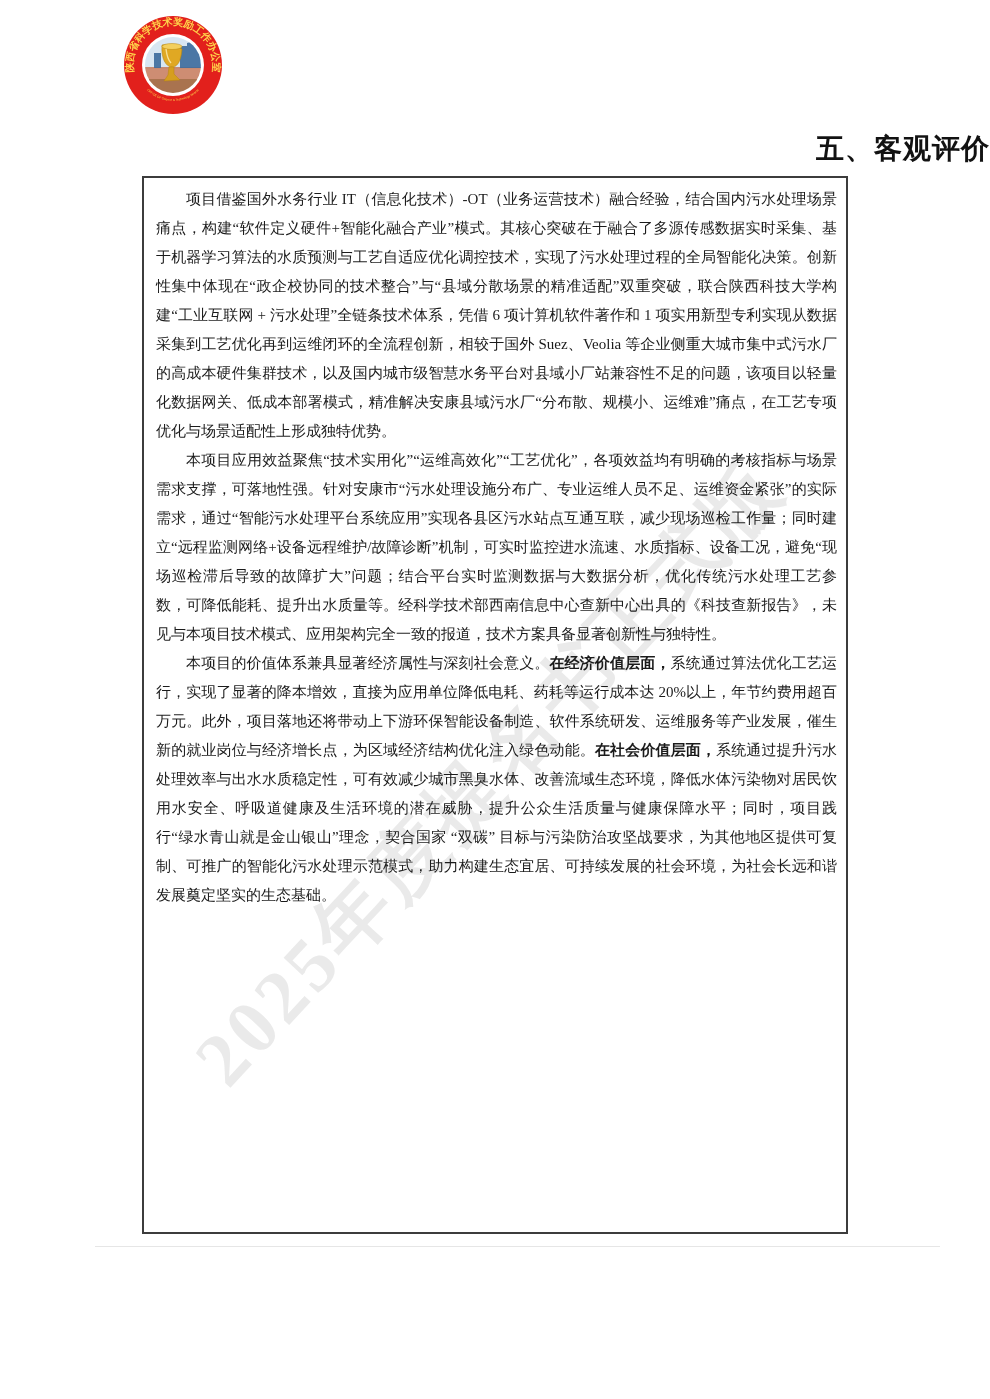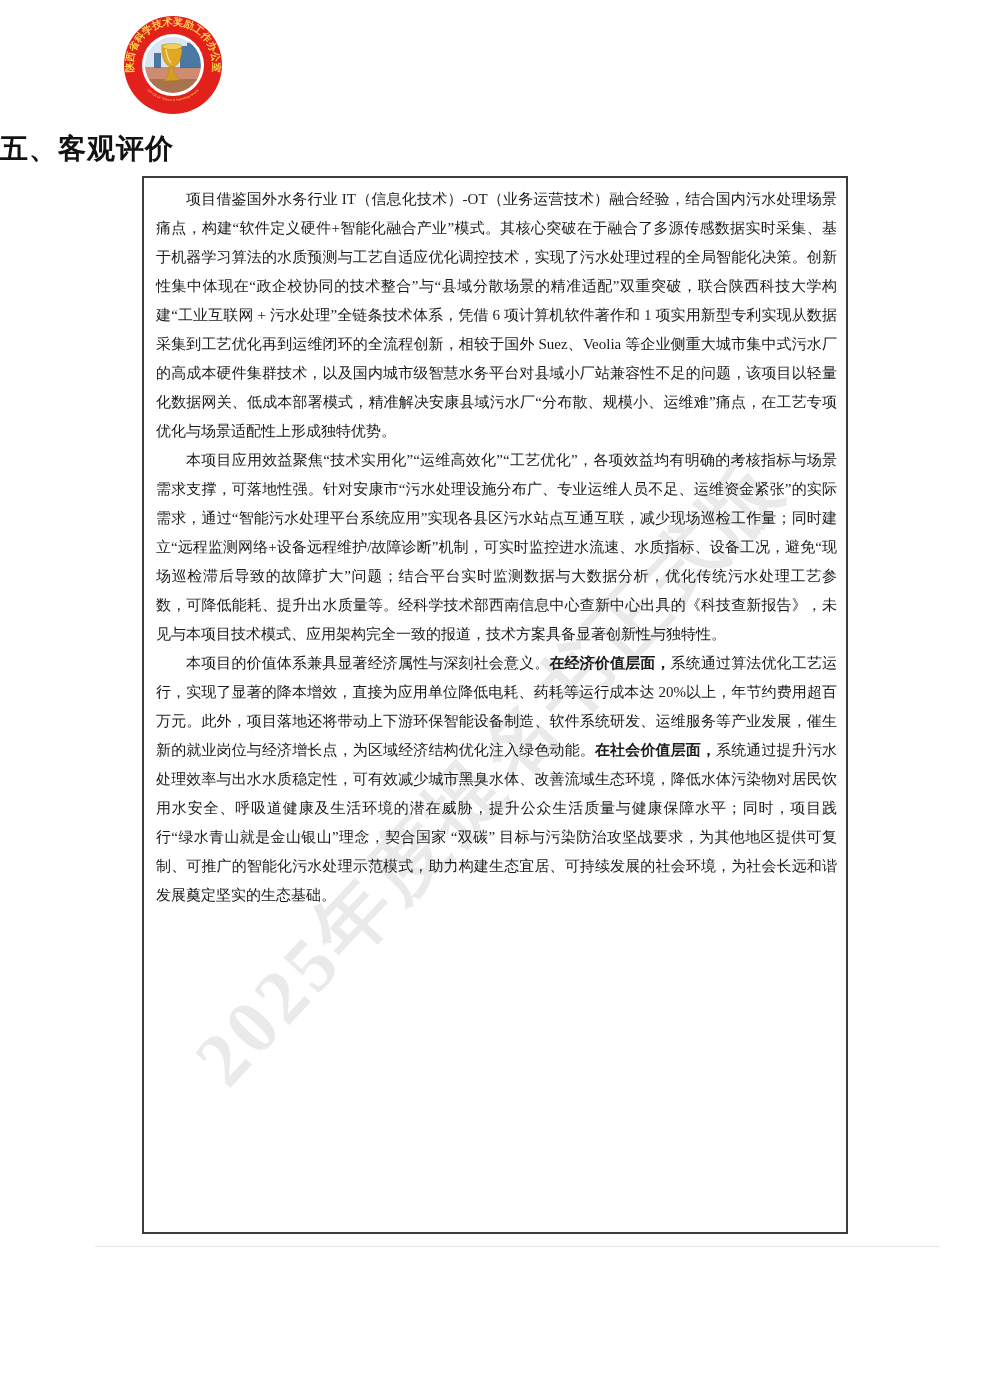--- a/index.html
+++ b/index.html
@@ -30,21 +30,21 @@
     opacity:0.55;
     white-space:nowrap;
     pointer-events:none;
     z-index:1;
   }
 
   .title {
     position:absolute;
     left:0; top:130px;
     width:990px;
-    text-align:left;
+    text-align:right;
     font-size:28px;
     font-weight:bold;
     color:#121212;
     letter-spacing:1px;
     z-index:3;
   }
 
   .box {
     position:absolute;
     left:142px; top:176px;

